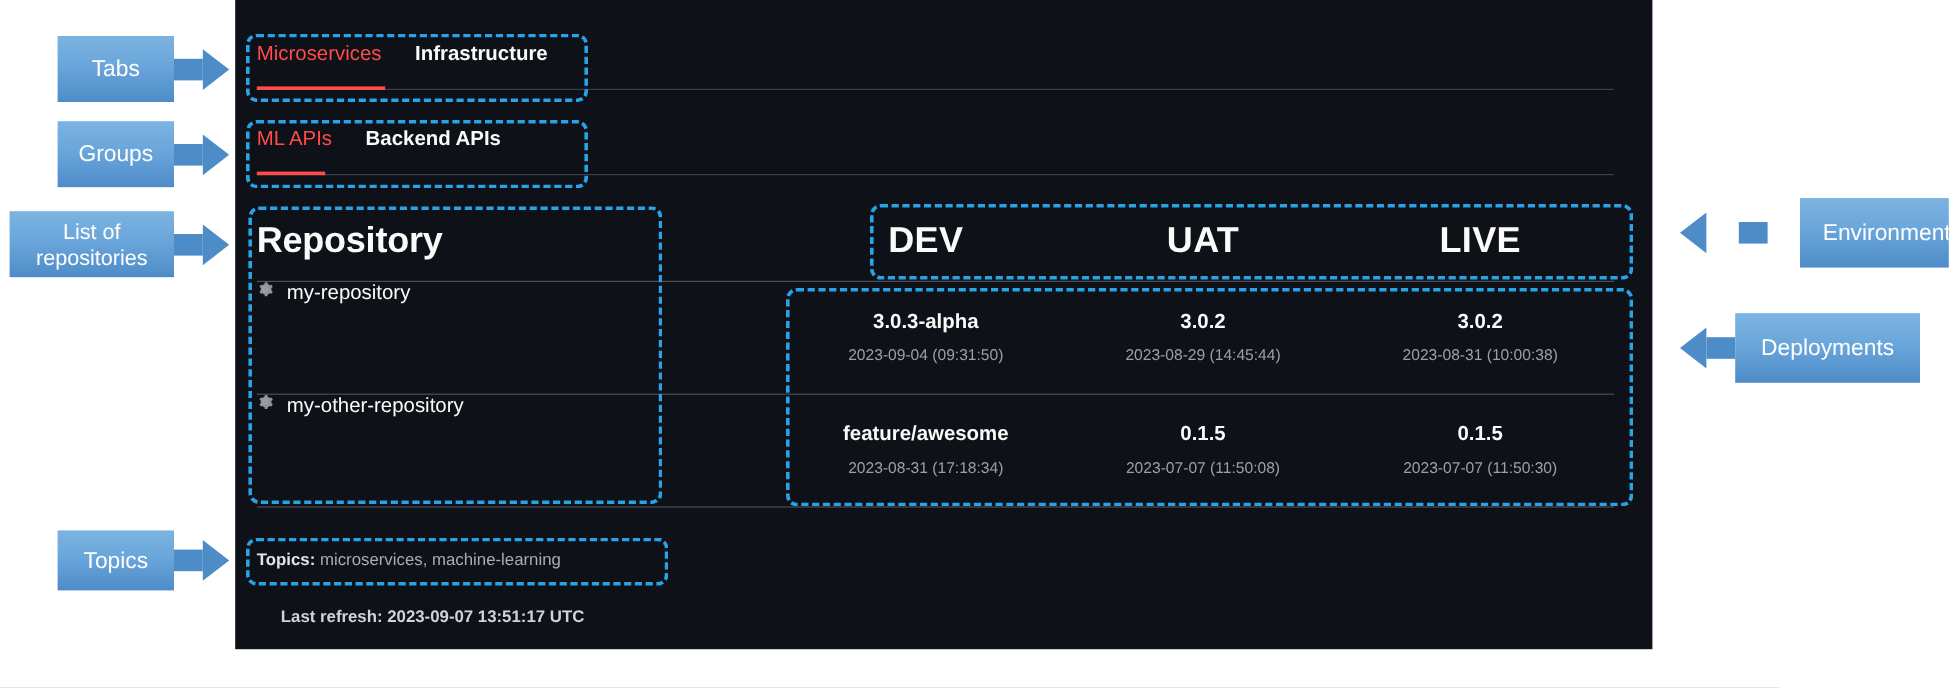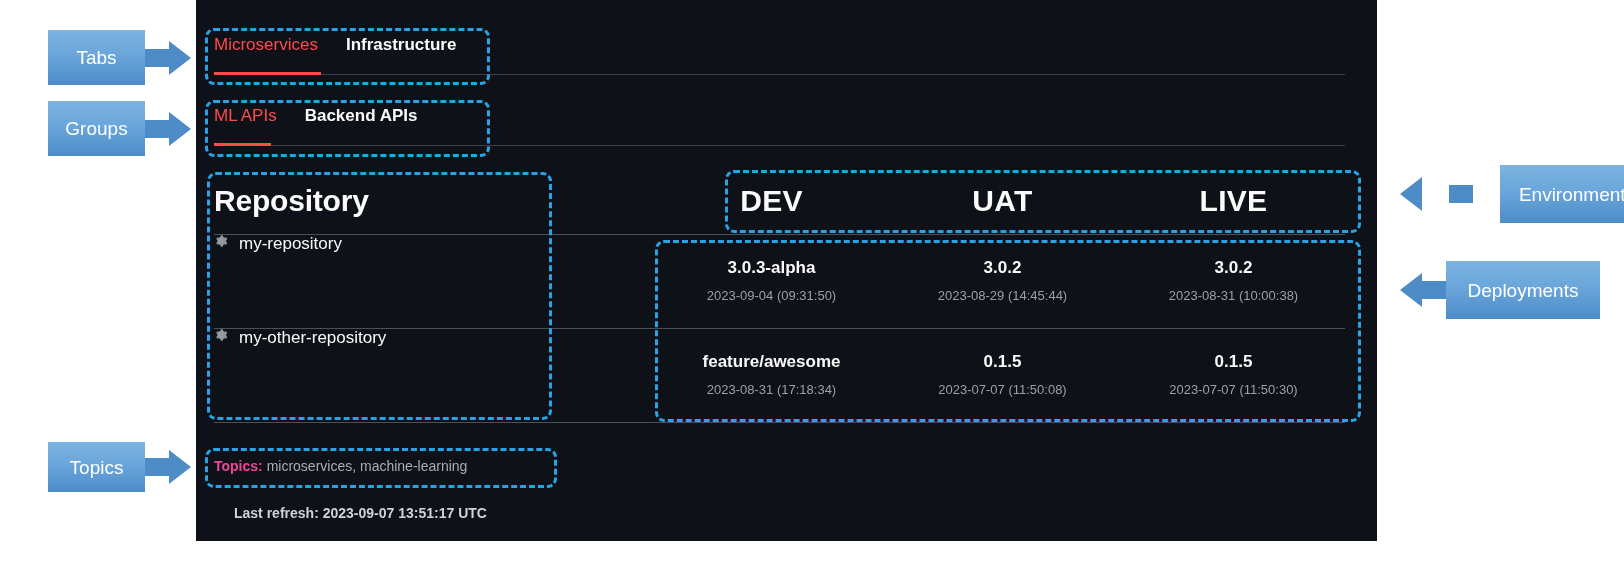--- a/index.html
+++ b/index.html
@@ -148,21 +148,21 @@
   
   #footer { position: absolute; left: 0; top: 440px; width: 100%; }
   .topics-line {
     position: absolute;
     left: 18px;
     top: 18px;
     font-size: 14px;
     color: #a8aeb4;
     white-space: nowrap;
   }
-  .topics-line b { color: #ec4899; font-weight: 700; }
+  .topics-line b { color: #e5e5e5; font-weight: 700; }
   .refresh-line {
     position: absolute;
     left: 18px;
     top: 65px;
     font-size: 14px;
     font-weight: 700;
     color: #cfd4d9;
     white-space: nowrap;
     margin-left: 20px;
   }
@@ -324,20 +324,26 @@
     <div class="arrow-shaft" style="width:24px; height:18px;"></div>
     <div class="arrow-head-right"></div>
   </div>
 
   <div class="callout" style="left:48px; top:101px;">
     <div class="callout-label" style="width:97px; height:55px;">Groups</div>
     <div class="arrow-shaft" style="width:24px; height:18px;"></div>
     <div class="arrow-head-right"></div>
   </div>
 
+  <div class="callout" style="left:8px; top:176px;">
+    <div class="callout-label callout-multiline" style="width:137px; height:55px; white-space:pre-line; font-size:18px; line-height:22px;">List of
+repositories</div>
+    <div class="arrow-shaft" style="width:24px; height:18px;"></div>
+    <div class="arrow-head-right"></div>
+  </div>
 
   <div class="callout" style="left:48px; top:442px;">
     <div class="callout-label" style="width:97px; height:50px;">Topics</div>
     <div class="arrow-shaft" style="width:24px; height:18px;"></div>
     <div class="arrow-head-right"></div>
   </div>
 
   <div class="callout" style="left:1400px; top:165px;gap:27px;">
     <div class="arrow-head-left"></div>
     <div class="arrow-shaft" style="width:24px; height:18px;"></div>

